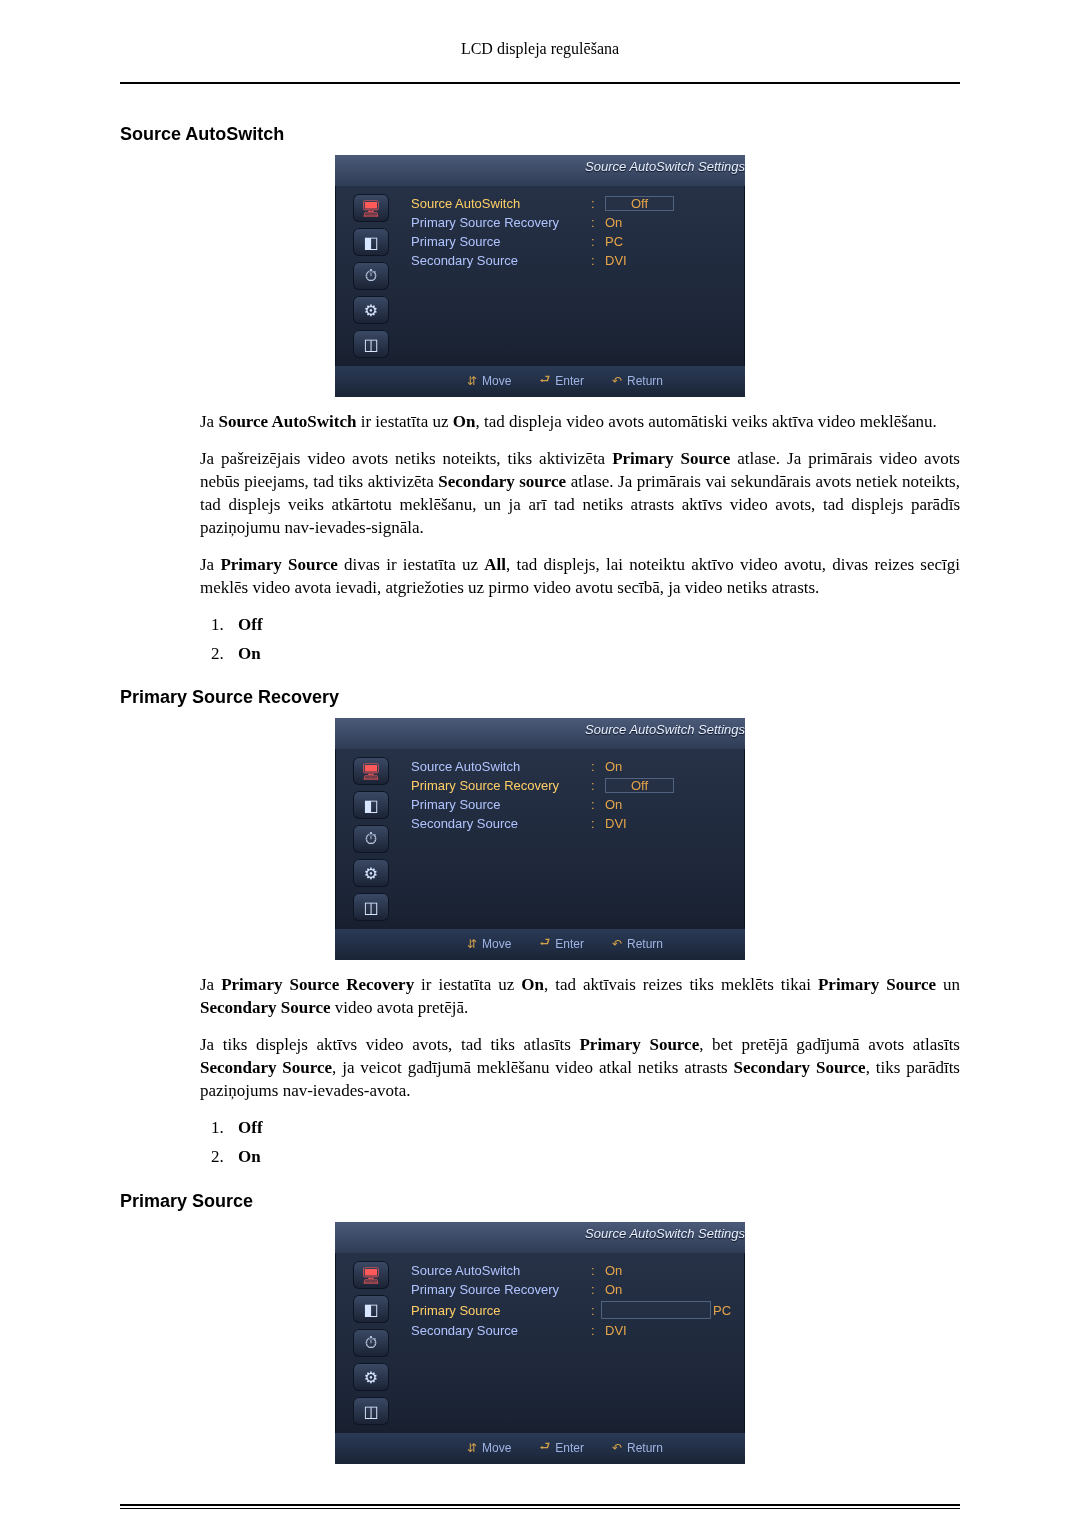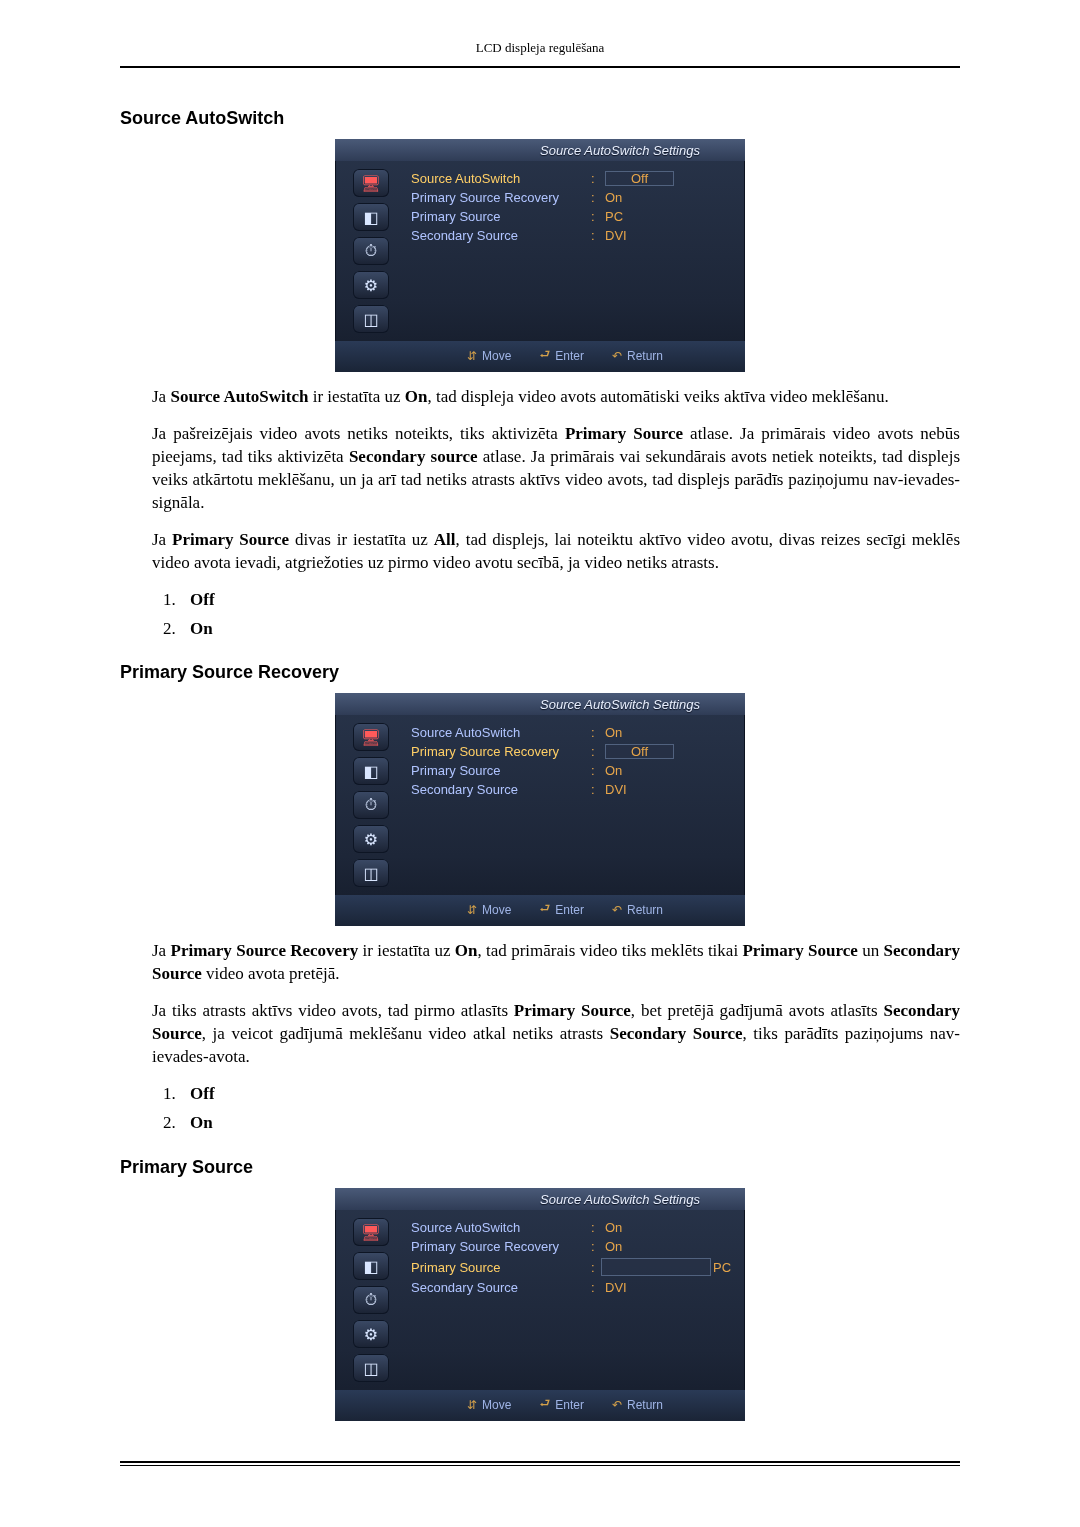--- a/index.html
+++ b/index.html
@@ -8,43 +8,43 @@
     font-family: "Times New Roman", Times, serif;
     background: #fff;
     color: #000;
     width: 1080px;
   }
   .page {
     padding: 40px 120px 60px 120px;
   }
   .top-title {
     text-align: center;
-    font-size: 13px;
-    padding-bottom: 10px;
+    font-size: 16px;
+    padding-bottom: 24px;
   }
   .hr-top {
     border-bottom: 2px solid #000;
     margin-bottom: 40px;
   }
   .hr-bottom {
     border-top: 2px solid #000;
     margin-top: 40px;
     margin-bottom: 2px;
   }
   .hr-bottom2 {
     border-top: 1px solid #000;
   }
   h2.section-heading {
     font-family: Arial, Helvetica, sans-serif;
     font-size: 18px;
     font-weight: bold;
     margin: 22px 0 10px 0;
   }
   .body-text {
-    margin-left: 32px;
+    margin-left: 80px;
     font-size: 17px;
     line-height: 1.35;
   }
   .body-text p {
     margin: 14px 0;
     text-align: justify;
   }
   ol.num-list {
     margin: 4px 0 4px 0;
     padding-left: 28px;
@@ -62,22 +62,22 @@
   
   .osd {
     width: 410px;
     font-family: Arial, Helvetica, sans-serif;
     font-size: 13px;
     background: linear-gradient(#28344a 0%, #1d2638 70%, #141b29 100%);
     box-shadow: 0 0 0 1px #0b1220 inset;
     color: #c8d7ff;
   }
   .osd-title {
-    text-align: center;
-    padding: 4px 0 3px 160px;
+    text-align: right;
+    padding: 4px 0 12px 160px;
     background: linear-gradient(#4a5a78, #2f3c56);
     color: #e9f0ff;
     font-style: italic;
     text-shadow: 0 1px 1px #0a1020;
   }
   .osd-body {
     display: flex;
   }
   .osd-side {
     width: 60px;
@@ -282,24 +282,24 @@
         <span>
             <span class="sym">↶</span>
             <span>Return</span>
           </span>
       </div>
     </div>
   </div>
 
   <div class="body-text">
     <p>
-      <span>Ja </span><span class="bold">Primary Source Recovery</span><span> ir iestatīta uz </span><span class="bold">On</span><span>, tad primārais video tiks meklēts tikai </span><span class="bold">Primary Source</span><span> un </span><span class="bold">Secondary Source</span><span> video avota pretējā.</span>
-    </p>
-    <p>
-      <span>Ja tiks atrasts aktīvs video avots, tad pirmo atlasīts </span><span class="bold">Primary Source</span><span>, bet pretējā gadījumā avots atlasīts </span><span class="bold">Secondary Source</span><span>, ja veicot gadījumā meklēšanu video atkal netiks atrasts </span><span class="bold">Secondary Source</span><span>, tiks parādīts paziņojums nav-ievades-avota.</span>
+      <span>Ja </span><span class="bold">Primary Source Recovery</span><span> ir iestatīta uz </span><span class="bold">On</span><span>, tad aktīvais reizes tiks meklēts tikai </span><span class="bold">Primary Source</span><span> un </span><span class="bold">Secondary Source</span><span> video avota pretējā.</span>
+    </p>
+    <p>
+      <span>Ja tiks displejs aktīvs video avots, tad tiks atlasīts </span><span class="bold">Primary Source</span><span>, bet pretējā gadījumā avots atlasīts </span><span class="bold">Secondary Source</span><span>, ja veicot gadījumā meklēšanu video atkal netiks atrasts </span><span class="bold">Secondary Source</span><span>, tiks parādīts paziņojums nav-ievades-avota.</span>
     </p>
     <ol class="num-list">
       <li><span class="bold">Off</span></li>
       <li><span class="bold">On</span></li>
     </ol>
   </div>
 
   <h2 class="section-heading">Primary Source</h2>
 
   <div class="osd-wrap">

